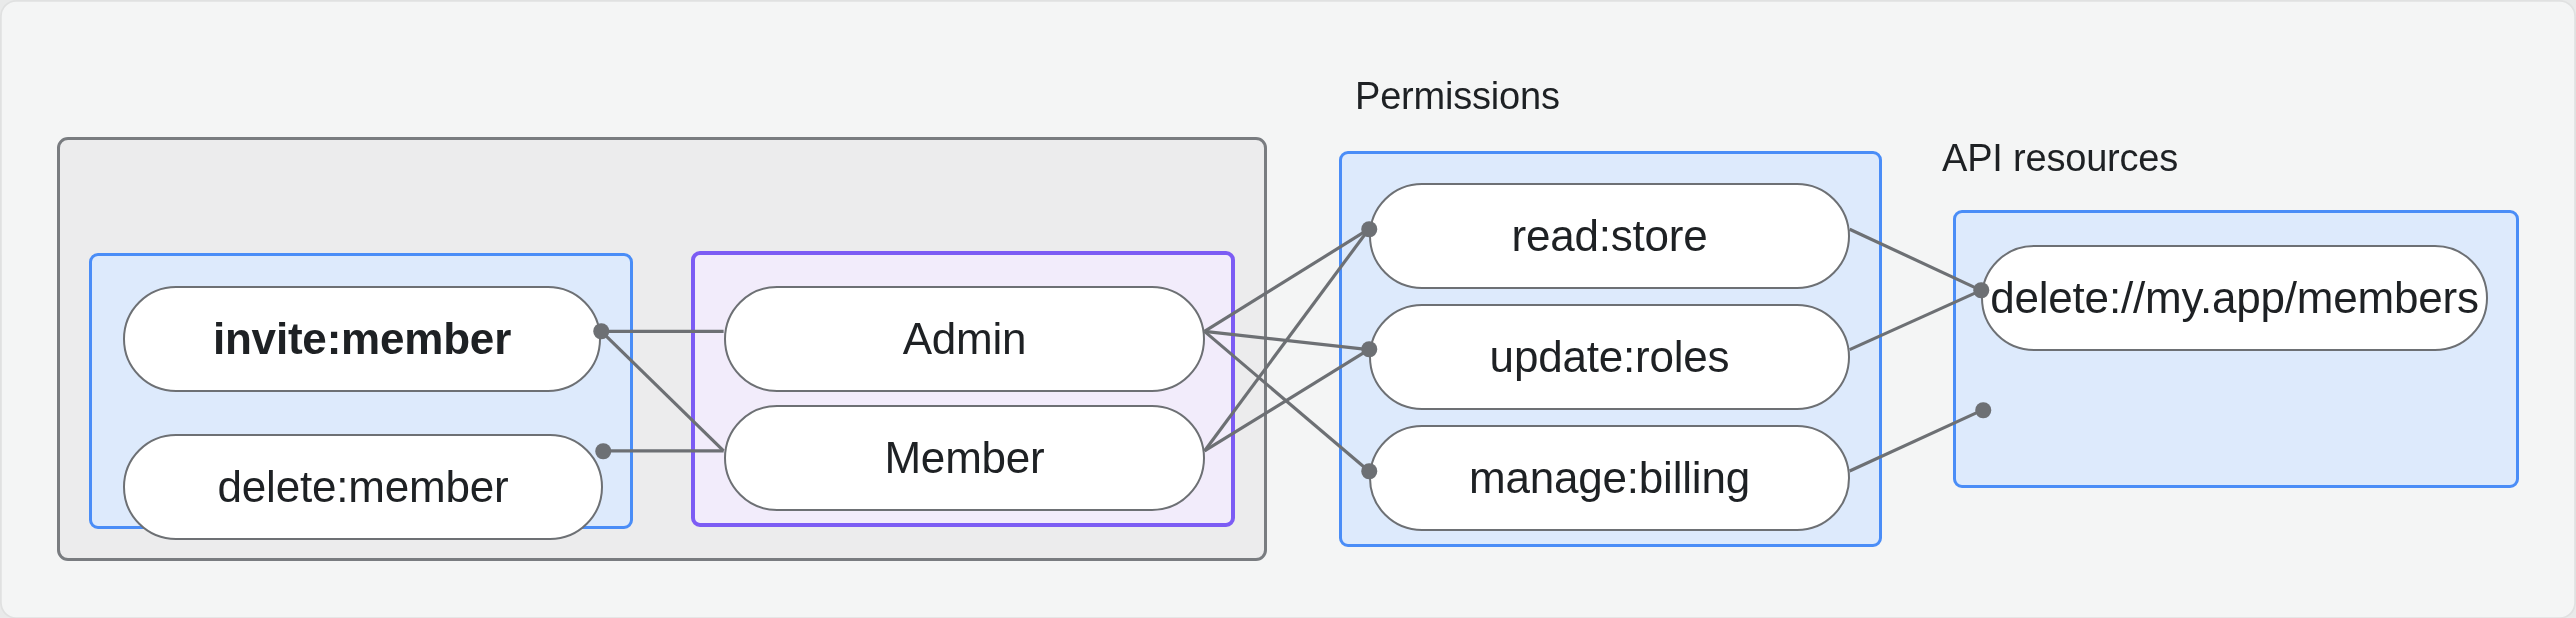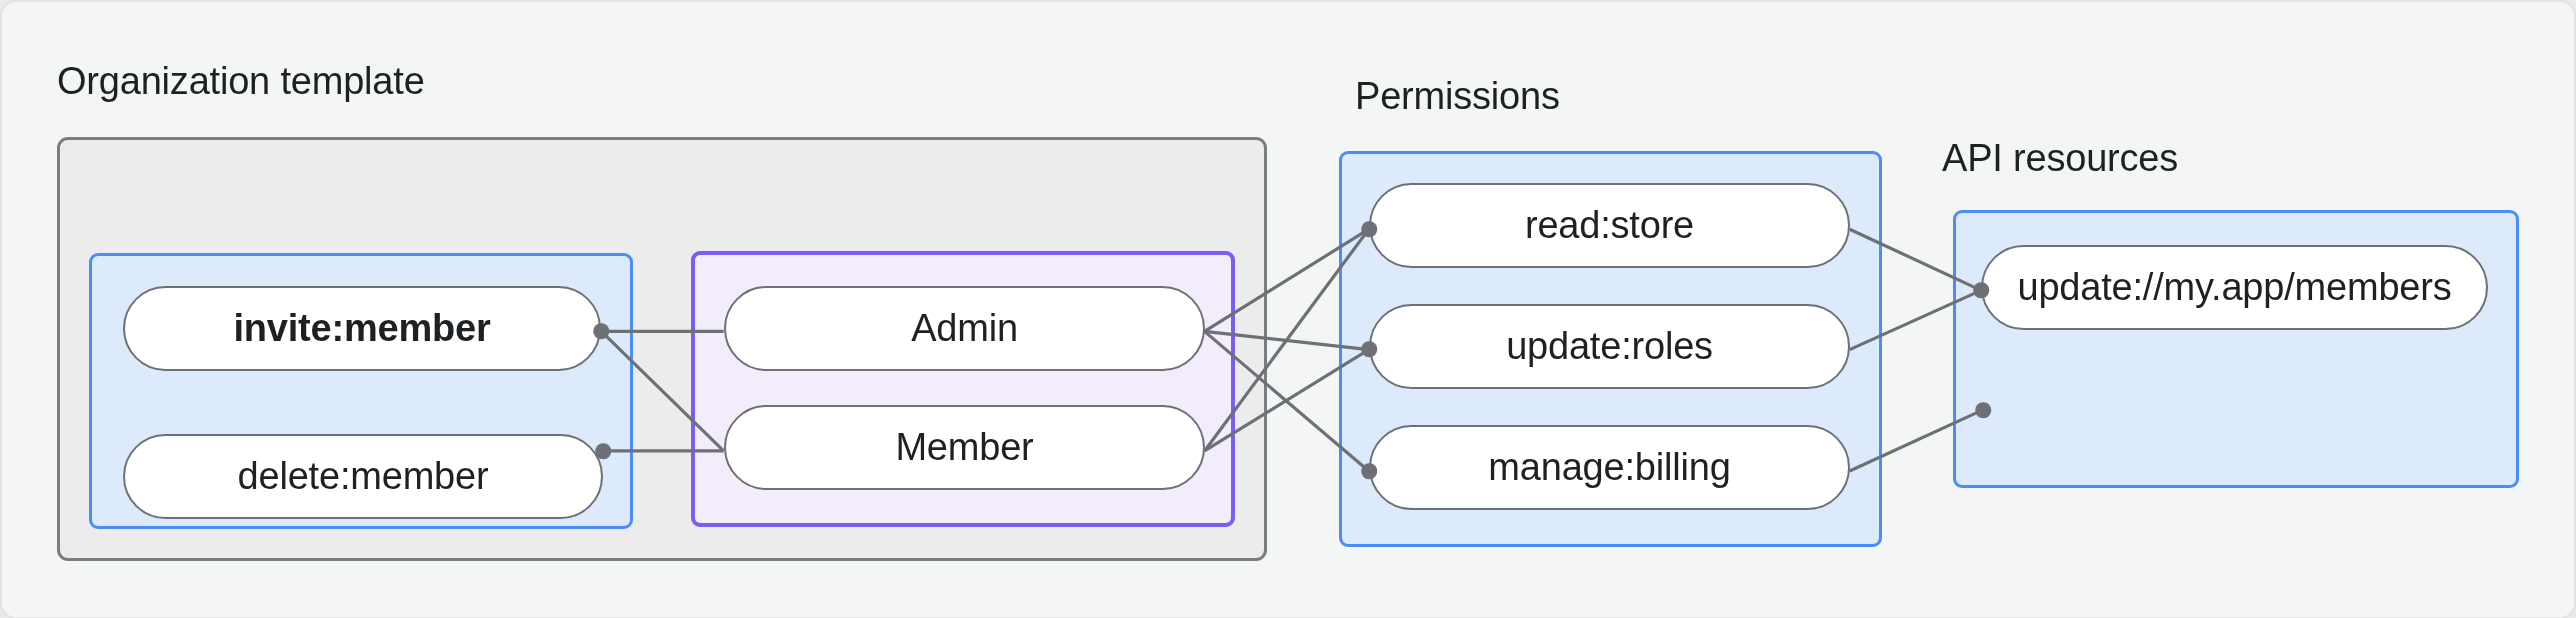--- a/index.html
+++ b/index.html
@@ -27,45 +27,44 @@
     background:var(--purple-fill); border:4.6px solid var(--purple-border); z-index:2;}
   .b-perm{left:1339px; top:151px; width:543px; height:396px;}
   .b-api{left:1953px; top:210px; width:566px; height:278px;}
   .l-template{left:57px; top:60px;}
   .l-orgperm{left:89px; top:175px;}
   .l-orgroles{left:692px; top:175px;}
   .l-perm{left:1339px; top:75px;margin-left:16px;}
   .l-api{left:1942px; top:137px;}
   #edge-layer{position:absolute; left:0; top:0; z-index:3;}
   .pill{
-    position:absolute; height:85px; box-sizing:border-box; background:#ffffff;
+    position:absolute; height:106px; box-sizing:border-box; background:#ffffff;
     border:2.7px solid var(--pill-border); border-radius:912px; z-index:4;
     display:flex; align-items:center; justify-content:center;
-    font-size:38px; letter-spacing:-0.2px; white-space:nowrap;
+    font-size:44px; letter-spacing:-0.2px; white-space:nowrap;
   }
   .p-invite{left:123px; top:286px; width:478px;font-weight:bold;}
   .p-delete{left:123px; top:405px; width:480px;margin-top:29px;}
   .p-admin{left:724px; top:286px; width:481px;}
   .p-member{left:724px; top:405px; width:481px;}
   .p-read{left:1369px; top:183px; width:481px;}
   .p-update{left:1369px; top:304px; width:481px;}
   .p-manage{left:1369px; top:425px; width:481px;}
   .p-members{left:1981px; top:245px; width:507px;}
   .p-billing{left:1981px; top:364px; width:507px;}
   .dot{
     position:absolute; width:15.5px; height:15.5px; border-radius:50%;
     background:var(--connector); z-index:5; transform:translate(-50%,-50%);
   }
 </style>
 </head>
 <body>
 
 <div class="canvas">
 
-  <div class="label l-template">Organization template</div>
   <div class="box b-template"></div>
 
   <div class="label l-orgperm">Organization permissions</div>
   <div class="box b-blue b-orgperm"></div>
 
   <div class="label l-orgroles">Organization roles</div>
   <div class="box b-orgroles"></div>
 
   <div class="label l-perm">Permissions</div>
   <div class="box b-blue b-perm"></div>
@@ -87,21 +86,21 @@
       <line x1="2027" y1="516" x2="2173" y2="449" stroke="#6d7074" stroke-width="3.5"></line>
     </svg>
 
   <div class="pill p-invite">invite:member</div>
   <div class="pill p-delete">delete:member</div>
   <div class="pill p-admin">Admin</div>
   <div class="pill p-member">Member</div>
   <div class="pill p-read">read:store</div>
   <div class="pill p-update">update:roles</div>
   <div class="pill p-manage">manage:billing</div>
-  <div class="pill p-members">update://my.app/members</div>
+  <div class="pill p-members">delete://my.app/members</div>
 
 <div class="dot" style="left: 601px; top: 331px;"></div>
     <div class="dot" style="left: 603px; top: 451px;"></div>
     <div class="dot" style="left: 1369px; top: 229px;"></div>
     <div class="dot" style="left: 1369px; top: 349px;"></div>
     <div class="dot" style="left: 1369px; top: 471px;"></div>
     <div class="dot" style="left: 1981px; top: 290px;"></div>
     <div class="dot" style="left: 1983px; top: 410px;"></div>
   </div>
 

